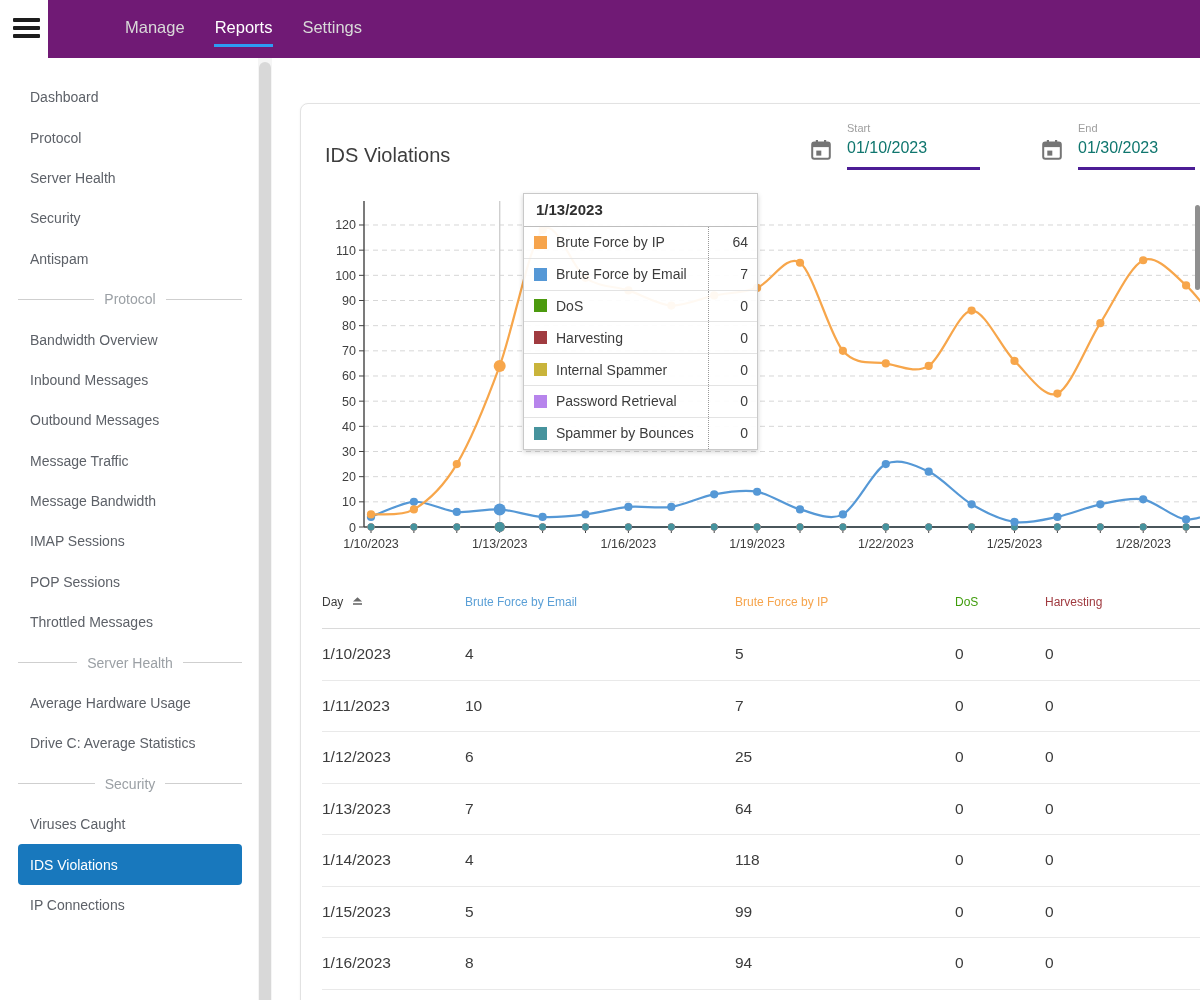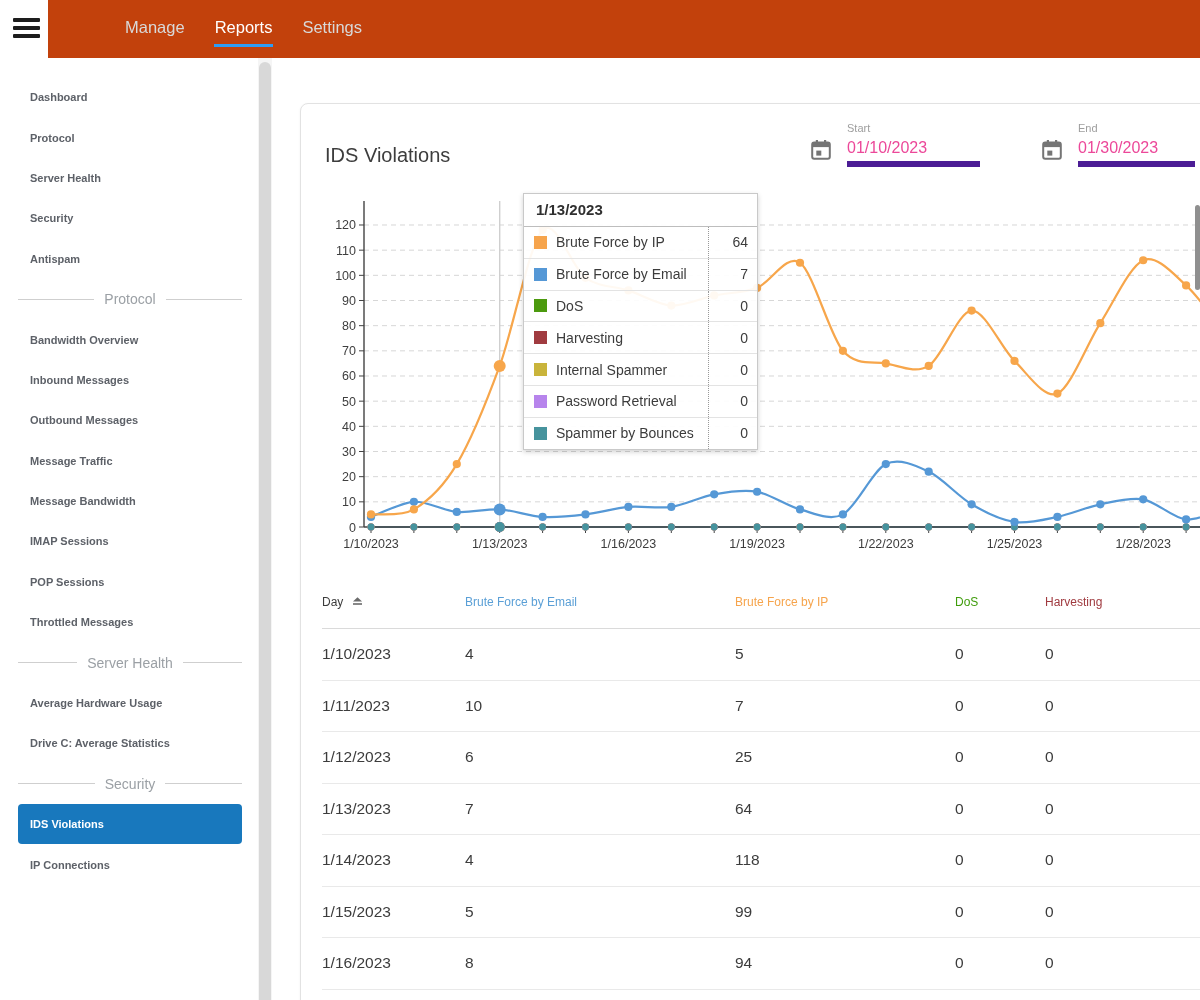--- a/index.html
+++ b/index.html
@@ -3,48 +3,48 @@
 <meta charset="utf-8">
 <style>
   html,body{margin:0;padding:0;background:#fff;}
   #app{position:relative;width:1200px;height:1000px;overflow:hidden;background:#fff;
        font-family:"Liberation Sans",sans-serif;-webkit-font-smoothing:antialiased;}
 
   
   #topbar-white{position:absolute;left:0;top:0;width:48px;height:58px;background:#fff;}
   #hamburger{position:absolute;left:13px;top:18px;width:27px;height:22px;cursor:pointer;}
   #hamburger span{display:block;width:27px;height:3.5px;background:#1d1d1d;border-radius:1px;margin-bottom:4.5px;}
-  #topbar-dark{position:absolute;left:48px;top:0;right:0;height:58px;background:#c2410c;
+  #topbar-dark{position:absolute;left:48px;top:0;right:0;height:58px;background:#701a75;
                display:flex;align-items:center;padding-left:62px;box-sizing:border-box;}
   .topnav-item{color:#d9d9d9;font-size:16.5px;margin:0 14px;padding:7px 1px;cursor:pointer;border-bottom:3px solid transparent;}
   .topnav-item.active{color:#fff;border-bottom:3px solid var(--accent,#2d9cf4);text-align:right;}
 
   
   #sidebar{position:absolute;left:0;top:58px;width:258px;bottom:0;background:#fff;padding-top:19px;box-sizing:border-box;overflow:hidden;}
   .side-item{height:40.4px;display:flex;align-items:center;margin:0 16px 0 18px;padding:0 12px;
-             border-radius:4px;font-size:11px;color:#5d6168;cursor:pointer;white-space:nowrap;font-weight:bold;}
+             border-radius:4px;font-size:14px;color:#5d6168;cursor:pointer;white-space:nowrap;}
   .side-item.selected{background:var(--selected,#1878bd);color:#fff;}
   .side-divider{height:40.4px;display:flex;align-items:center;margin:0 16px 0 18px;color:#9ba0a5;font-size:14px;white-space:nowrap;}
   .side-divider::before,.side-divider::after{content:"";flex:1;border-top:1px solid #cfcfcf;}
   .side-divider::before{margin-right:10px;}
   .side-divider::after{margin-left:10px;}
   #side-scrollbar{position:absolute;left:258px;top:58px;width:14px;bottom:0;background:#f5f5f5;}
   #side-scroll-thumb{position:absolute;left:1px;top:4px;width:12px;height:960px;background:#d8d8d8;border-radius:6px;}
 
   
   #card{position:absolute;left:300px;top:103px;width:930px;height:930px;background:#fff;
         border:1px solid #e2e2e2;border-radius:8px;box-shadow:0 1px 3px rgba(0,0,0,.05);}
   #report-title{position:absolute;left:24px;top:40px;font-size:20px;color:#3d3d3d;}
 
   .date-field{position:absolute;top:18px;display:flex;align-items:flex-start;}
   #date-start{left:508px;} #date-end{left:739px;}
   .date-icon{margin-top:16px;margin-right:14px;cursor:pointer;}
   .date-col{display:flex;flex-direction:column;}
   .date-label{font-size:11px;color:#9e9e9e;margin-bottom:5px;}
-  .date-value{font-size:16px;color:#ec4899;padding-bottom:4px;border-bottom:6px solid #4c1d95;cursor:text;}
+  .date-value{font-size:16px;color:#0f766e;padding-bottom:10px;border-bottom:3px solid #4c1d95;cursor:text;}
   #date-start .date-value{width:133px;} #date-end .date-value{width:117px;}
 
   
   #chart-svg{position:absolute;left:0;top:82px;}
 
   
   #chart-tooltip{position:absolute;left:222px;top:89px;width:235px;background:rgba(255,255,255,.93);
                  border:1px solid #c9c9c9;box-shadow:0 2px 5px rgba(0,0,0,.18);box-sizing:border-box;z-index:5;}
   #tooltip-date{font-size:15px;font-weight:bold;color:#2f2f2f;padding:5px 12px;height:22px;line-height:22px;
                 border-bottom:1px solid #bdbdbd;}
@@ -98,20 +98,21 @@
       <div class="side-item">Outbound Messages</div>
       <div class="side-item">Message Traffic</div>
       <div class="side-item">Message Bandwidth</div>
       <div class="side-item">IMAP Sessions</div>
       <div class="side-item">POP Sessions</div>
       <div class="side-item">Throttled Messages</div>
       <div class="side-divider">Server Health</div>
       <div class="side-item">Average Hardware Usage</div>
       <div class="side-item">Drive C: Average Statistics</div>
       <div class="side-divider">Security</div>
+      <div class="side-item">Viruses Caught</div>
       <div class="side-item selected">IDS Violations</div>
       <div class="side-item">IP Connections</div>
     </nav>
   <div id="side-scrollbar">
     <div id="side-scroll-thumb"></div>
   </div>
 
   <div id="card">
     <div id="report-title">IDS Violations</div>
 

